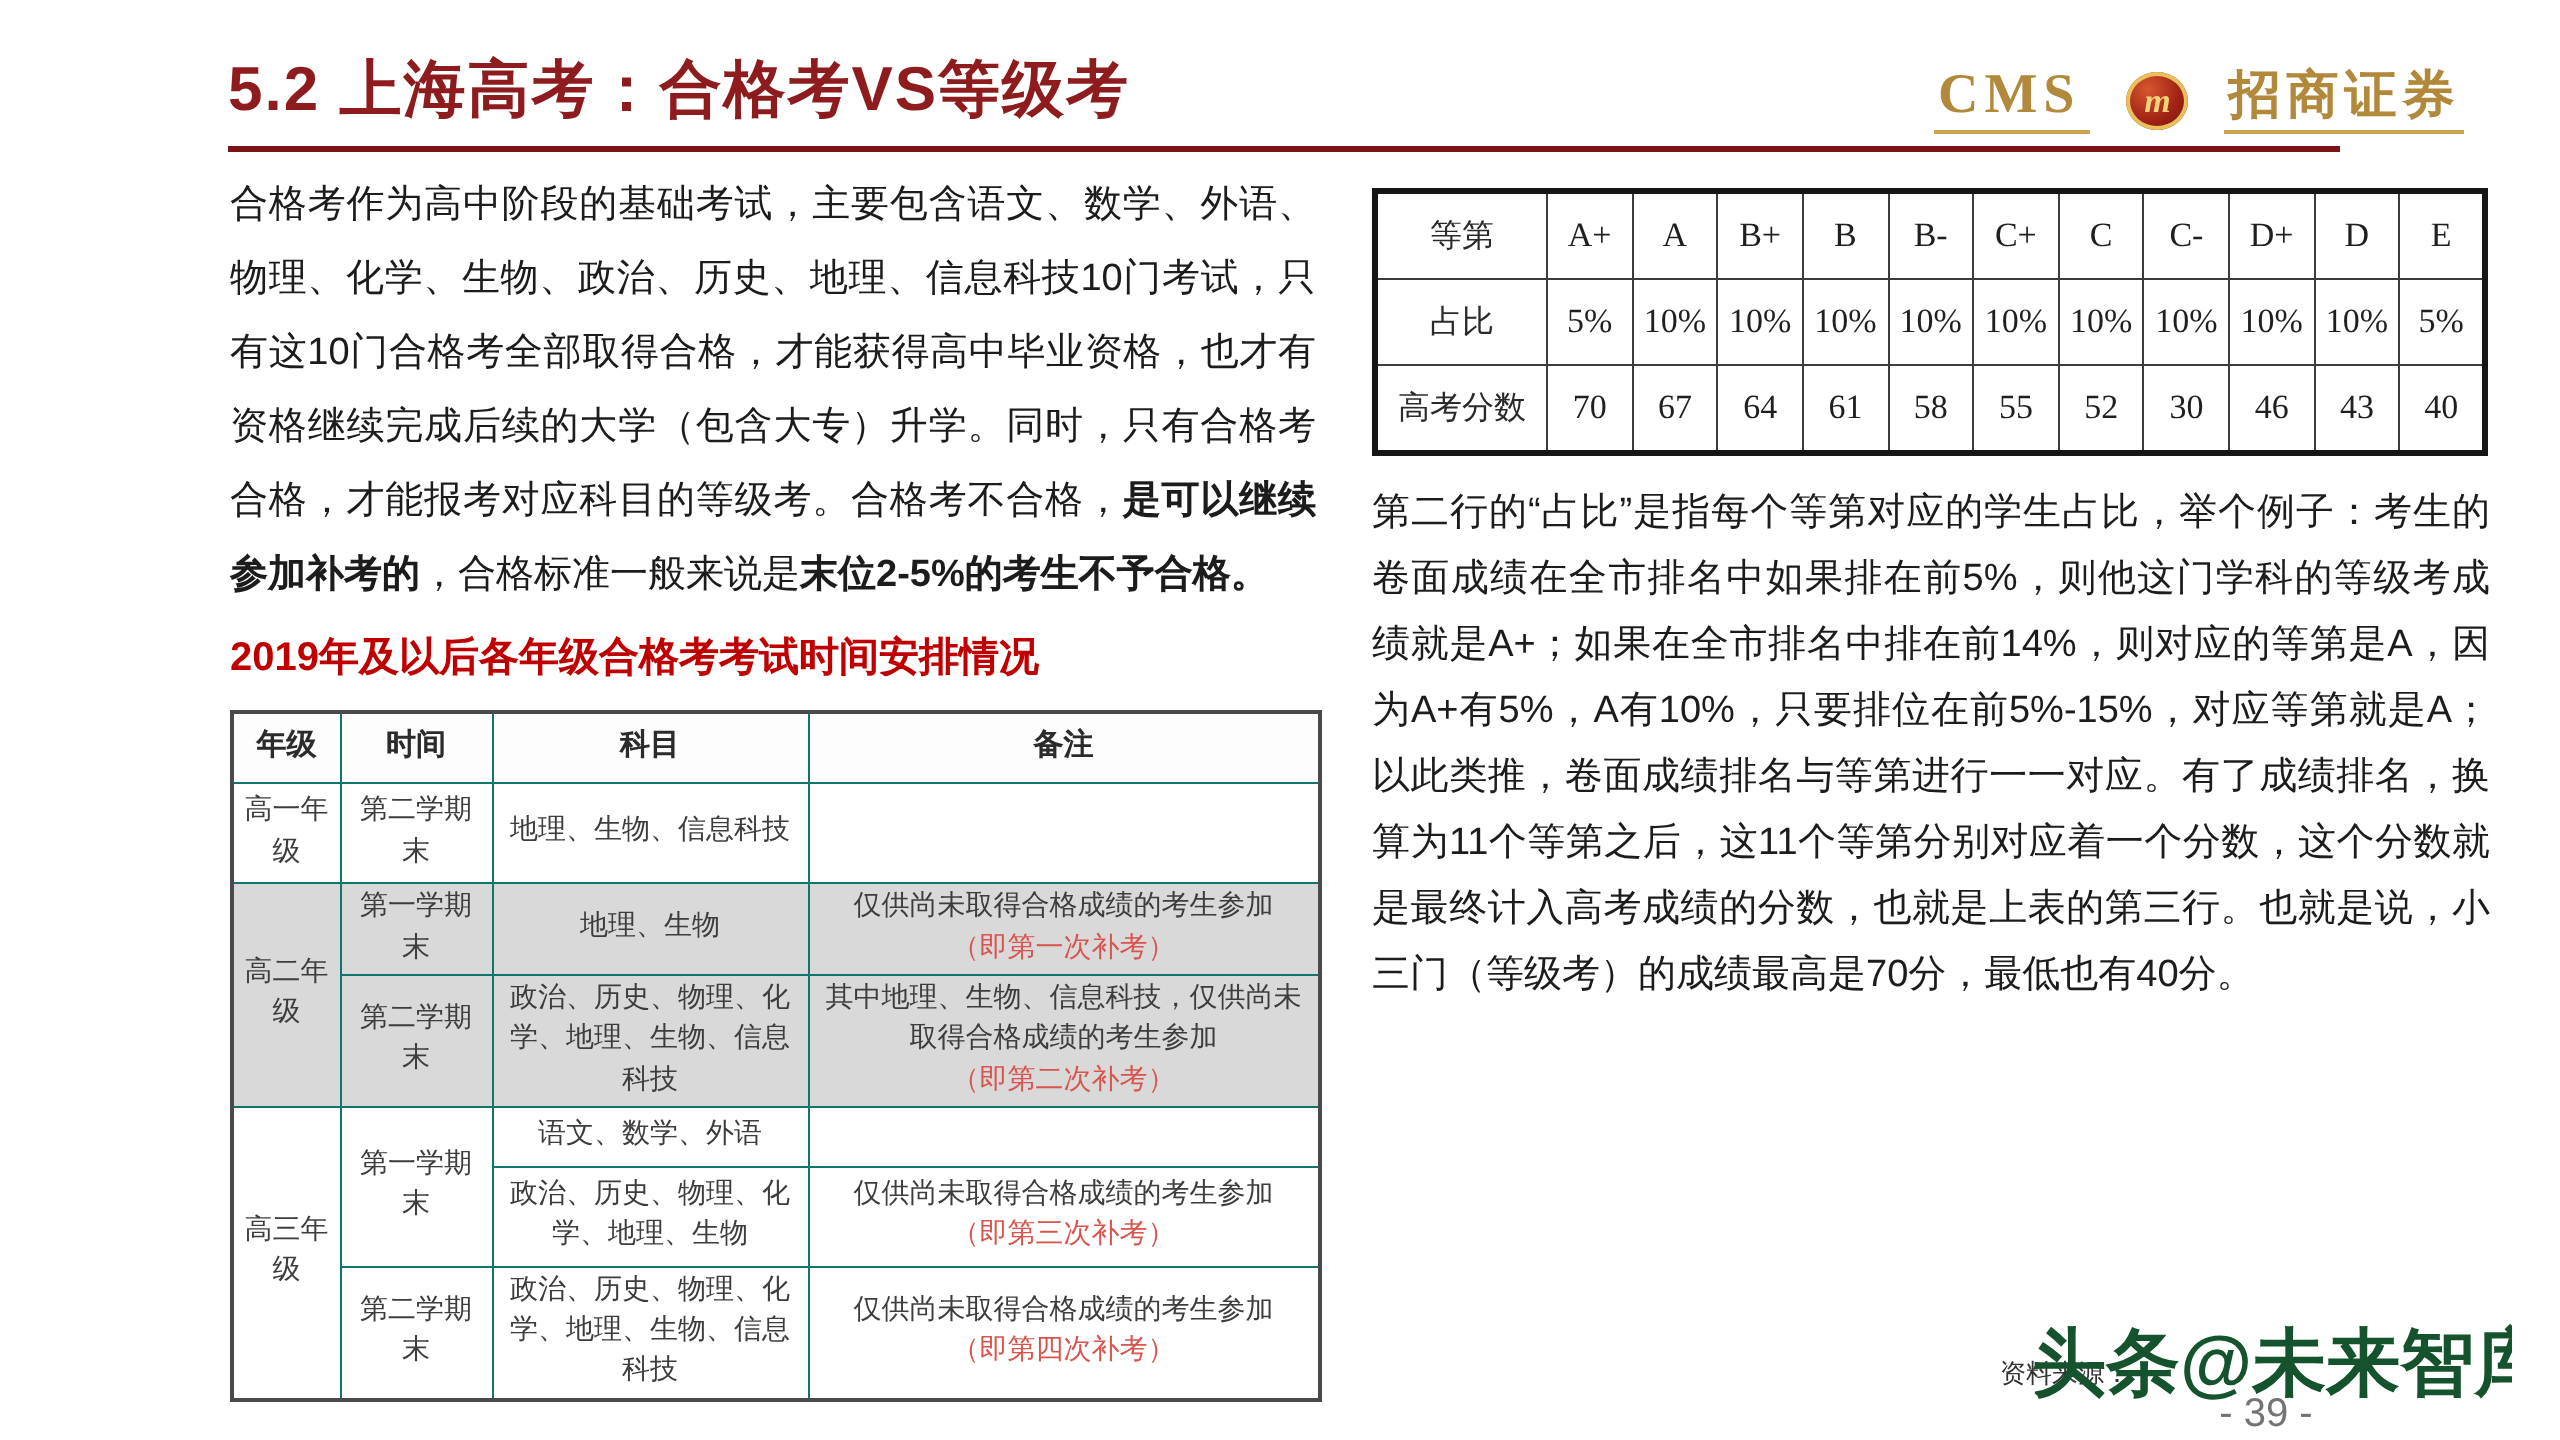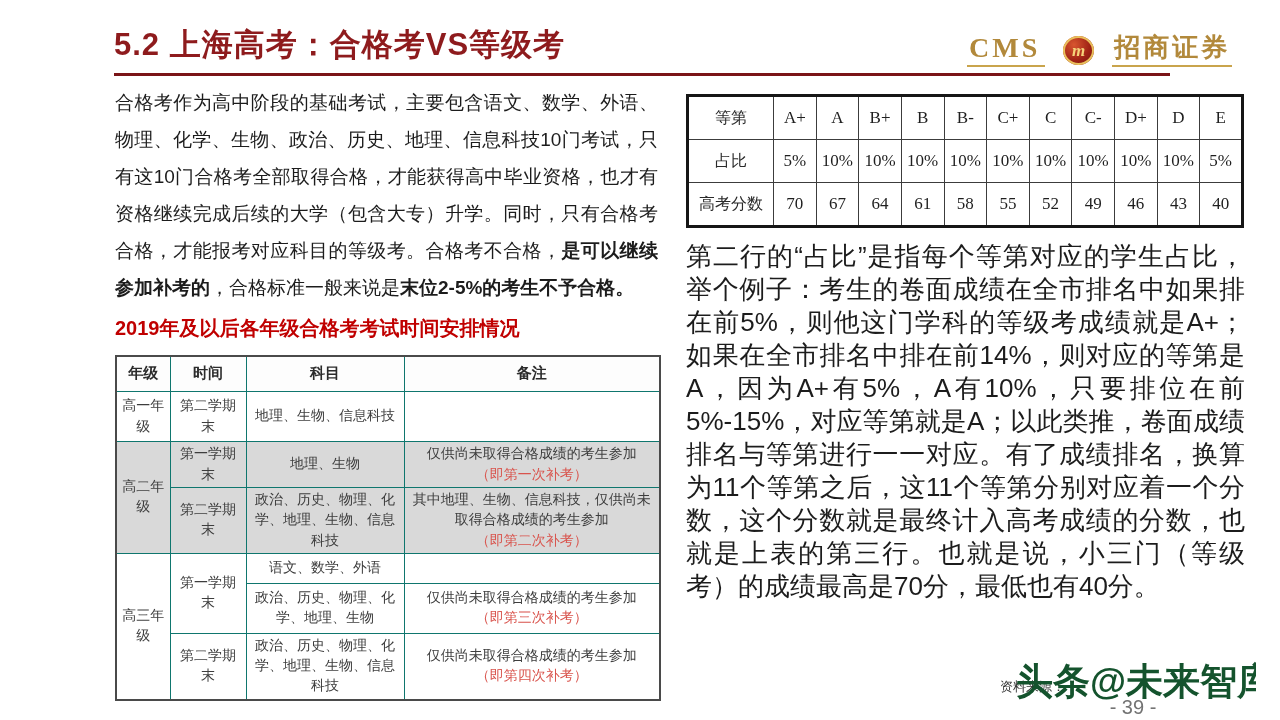--- a/index.html
+++ b/index.html
@@ -21,21 +21,21 @@
               font-family:"Liberation Serif",serif;font-style:italic;font-weight:bold;font-size:17px;
               margin-bottom:2px;}
   .logo-brand{font-size:26px;font-weight:bold;color:#b2893b;letter-spacing:3px;
               font-family:"Liberation Serif",serif;border-bottom:2px solid #c9a44c;
               padding:0 2px 4px 2px;line-height:1;}
 
   
   .col-left{position:absolute;left:115px;top:84px;width:543px;}
   .col-right{position:absolute;left:686px;top:84px;width:559px;}
   .para{font-size:19px;line-height:37px;text-align:justify;color:#1c1c1c;}
-  .para-sm{font-size:26px;line-height:33px;text-align:justify;color:#1c1c1c;margin-top:12px;}
+  .para-sm{font-size:19px;line-height:33px;text-align:justify;color:#1c1c1c;margin-top:12px;}
   .subtitle{margin-top:9px;font-size:20px;font-weight:bold;color:#c00000;white-space:nowrap;}
 
   
   table.schedule{margin-top:13px;width:546px;border-collapse:collapse;table-layout:fixed;
                  font-family:"Liberation Serif",serif;color:#3d3d3d;
                  border:2px solid #4a4a4a;}
   table.schedule th, table.schedule td{border:1px solid #0f766e;text-align:center;
                  padding:2px 3px;line-height:1.45;}
   table.schedule th{font-size:15px;font-weight:bold;color:#2b2b2b;height:30px;background:#fdfdfd;}
   table.schedule td{font-size:14px;}
@@ -173,21 +173,21 @@
       </tr>
       <tr>
         <td class="rowlabel">高考分数</td>
         <td>70</td>
         <td>67</td>
         <td>64</td>
         <td>61</td>
         <td>58</td>
         <td>55</td>
         <td>52</td>
-        <td>49</td>
+        <td>30</td>
         <td>46</td>
         <td>43</td>
         <td>40</td>
       </tr>
     </tbody>
       </table>
 
     <div class="para-sm">第二行的“占比”是指每个等第对应的学生占比，举个例子：考生的卷面成绩在全市排名中如果排在前5%，则他这门学科的等级考成绩就是A+；如果在全市排名中排在前14%，则对应的等第是A，因为A+有5%，A有10%，只要排位在前5%-15%，对应等第就是A；以此类推，卷面成绩排名与等第进行一一对应。有了成绩排名，换算为11个等第之后，这11个等第分别对应着一个分数，这个分数就是最终计入高考成绩的分数，也就是上表的第三行。也就是说，小三门（等级考）的成绩最高是70分，最低也有40分。</div>
   </div>
 

